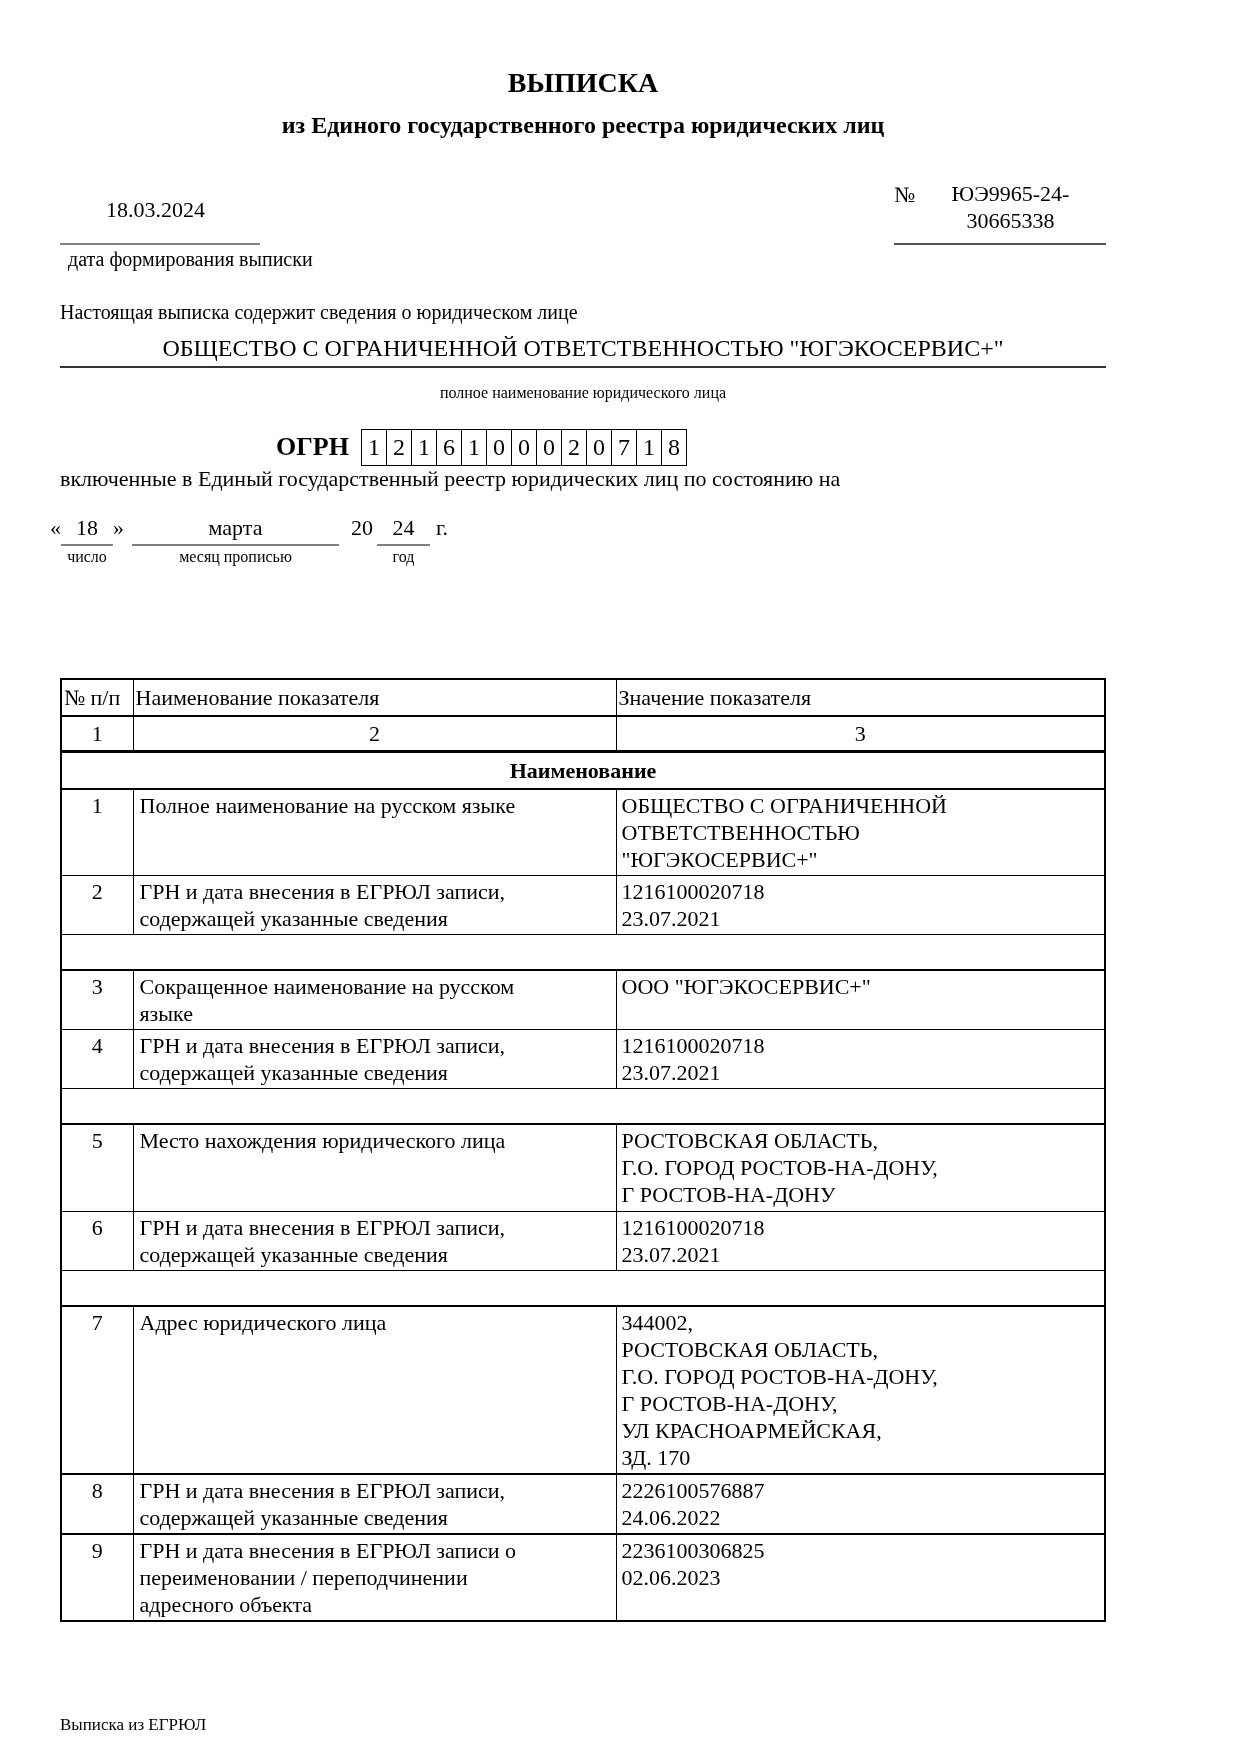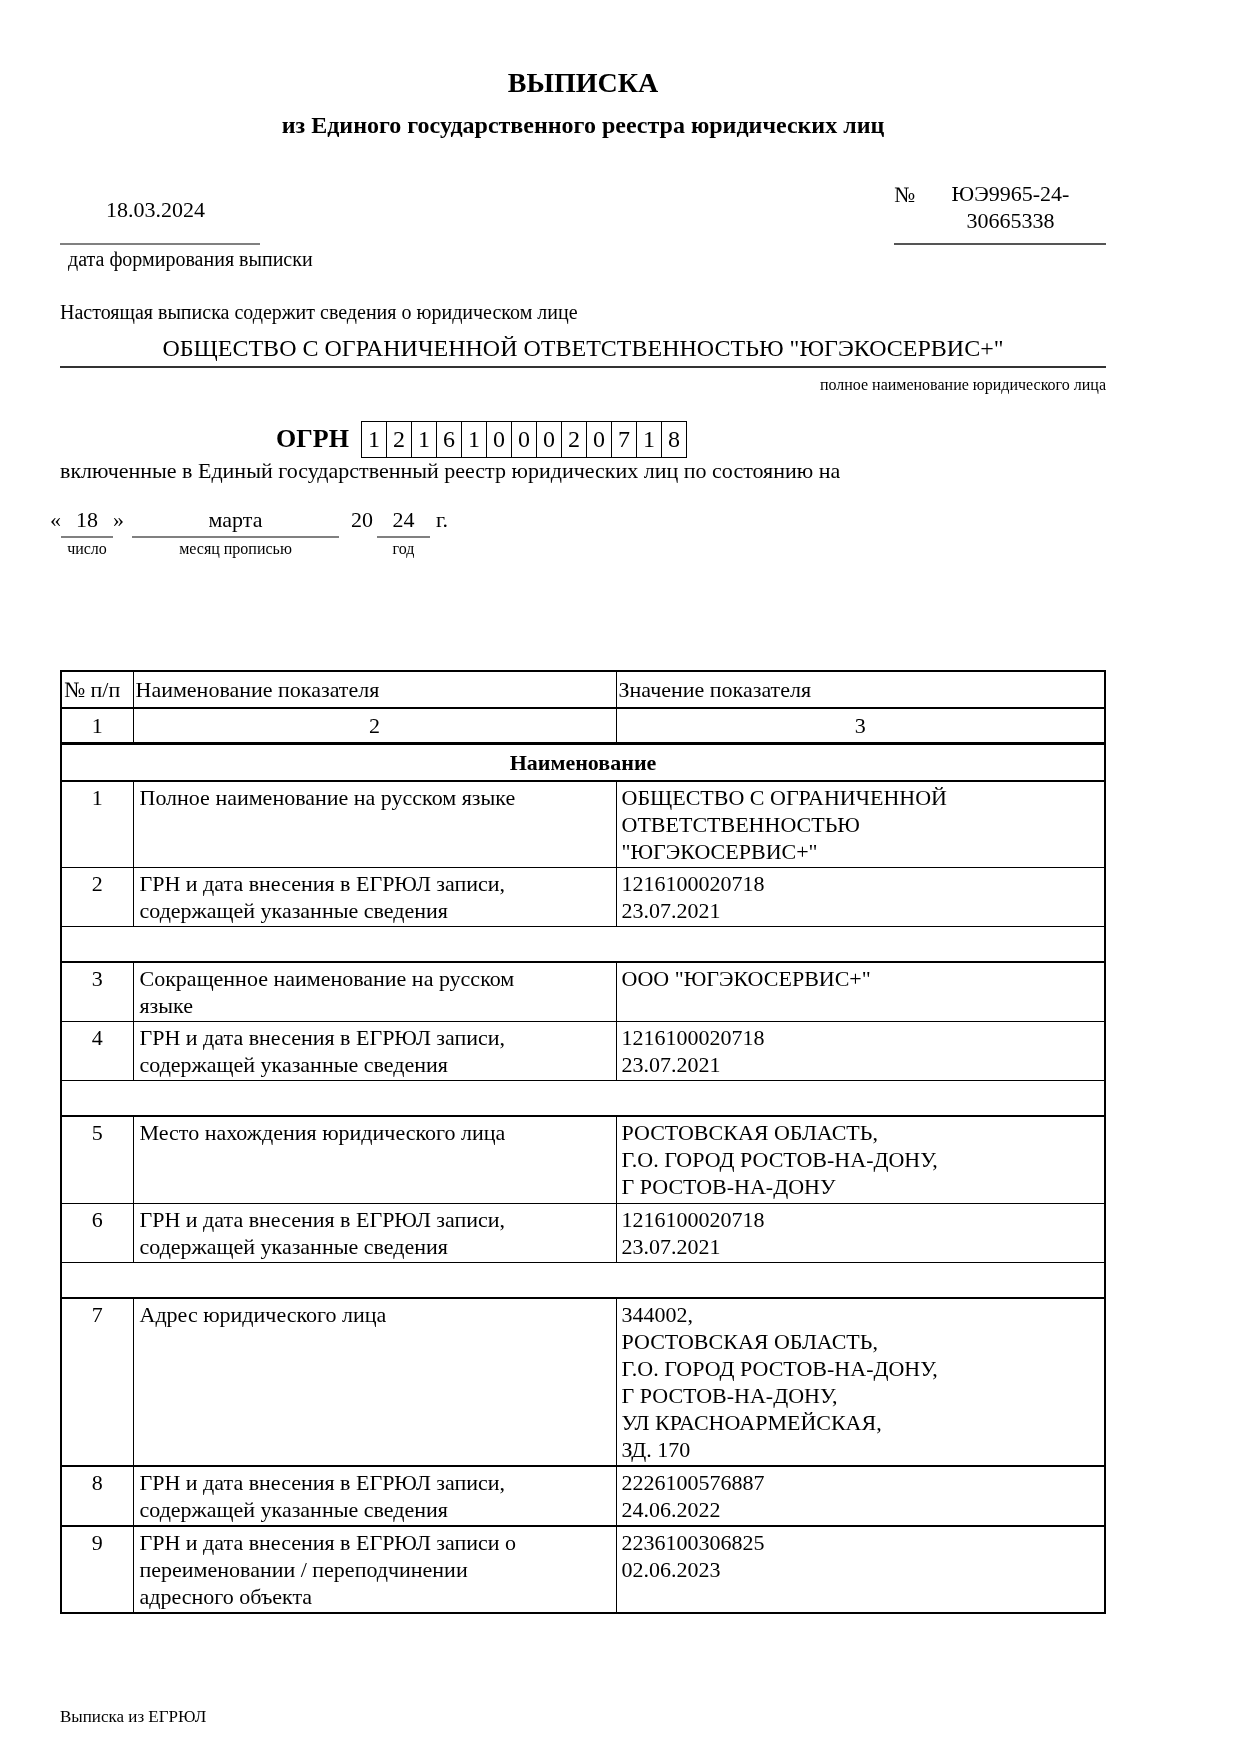--- a/index.html
+++ b/index.html
@@ -42,21 +42,21 @@
     display: flex;
     border-bottom: 2px solid #555555;
   }
   .no-sign { font-size: 22px; padding-top: 1px; }
   .no-value { flex: 1; text-align: center; font-size: 22px; line-height: 1.22; }
 
   
   .intro-lead { font-size: 20px; margin-top: 30px; }
   .company-block { margin-top: 11px; border-bottom: 2px solid #333333; }
   .company-name { text-align: center; font-size: 24px; padding-bottom: 4px; }
-  .company-caption { text-align: right; font-size: 16px; margin-top: 8px; }
+  .company-caption { text-align: center; font-size: 16px; margin-top: 16px; }
 
   
   .ogrn-row { margin-top: 27px; margin-left: 216px; display: flex; align-items: center; }
   .ogrn-label { font-weight: bold; font-size: 26px; margin-right: 12px; }
   .ogrn-boxes { display: inline-flex; }
   .ogrn-box {
     display: inline-block; box-sizing: border-box;
     width: 26px; height: 37px; line-height: 35px;
     border: 1px solid #000; margin-left: -1px;
     text-align: center; font-size: 24px;

